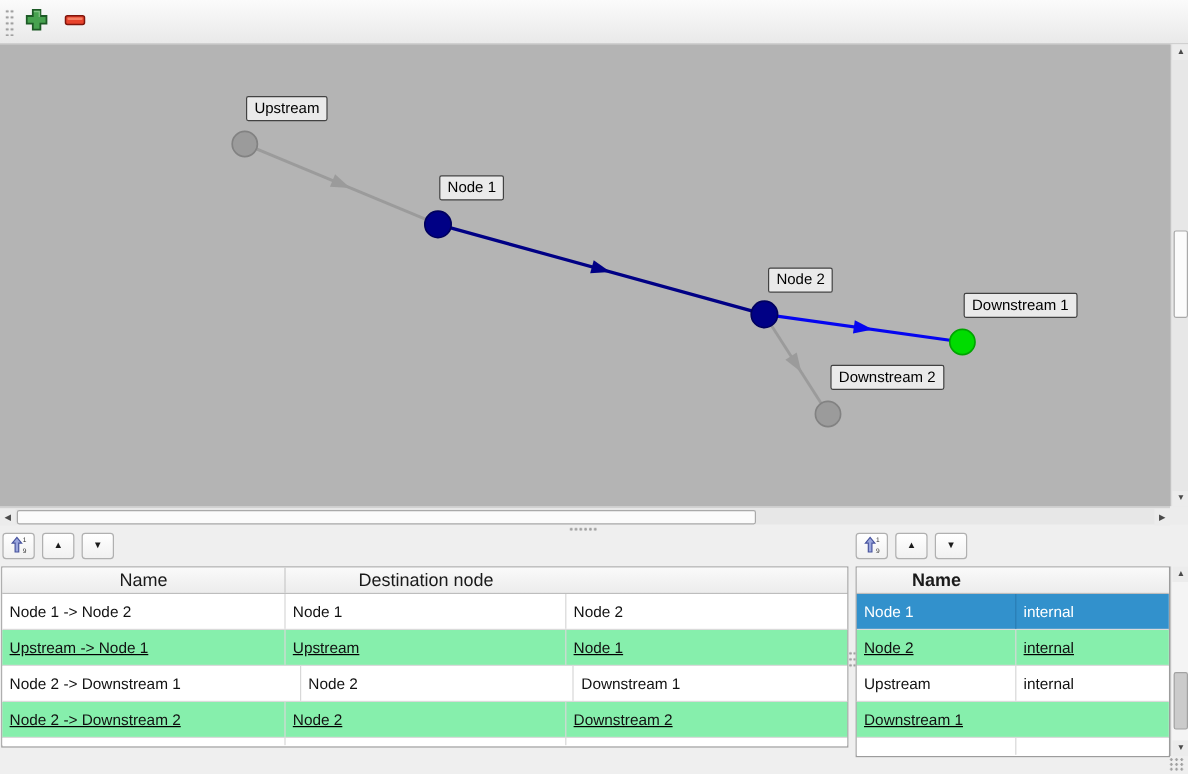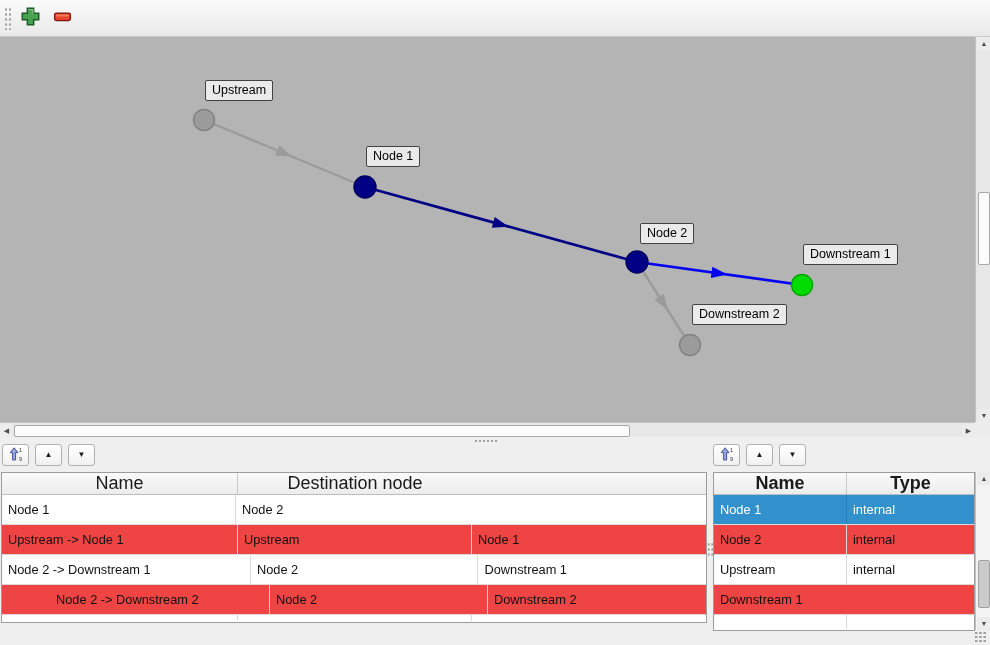--- a/index.html
+++ b/index.html
@@ -34,26 +34,26 @@
   .split-v{position:absolute;left:706px;top:472px;width:7px;height:150px;}
   .split-v .grip{position:absolute;left:1px;top:70px;width:7px;height:15px;background-size:3.5px 5px;}
   
   .btn-small{position:absolute;width:27px;height:22px;border:1px solid #b0b0b0;border-radius:3px;
     background:linear-gradient(#ffffff,#f1f1f1);display:flex;align-items:center;justify-content:center;
     padding:0;cursor:default;}
   .tri{font-size:8px;color:#1a1a1a;line-height:8px;}
   
   .tbl{position:absolute;background:#fff;border:1px solid #9c9c9c;box-sizing:border-box;}
   .tbl-head{display:flex;height:21px;background:linear-gradient(#fafafa,#ececec);border-bottom:1px solid #bdbdbd;}
-  .tbl-head .hcell{display:flex;align-items:center;justify-content:center;font-size:18px;color:#1a1a1a;
+  .tbl-head .hcell{display:flex;align-items:center;justify-content:center;font-size:15px;color:#1a1a1a;
     border-right:1px solid #c9c9c9;box-sizing:border-box;overflow:hidden;}
   .tbl-head .hcell:last-child{border-right:none;}
   .tbl-head.bold .hcell{font-weight:bold;}
   .tbl-row{display:flex;height:29px;border-bottom:1px solid #dadada;background:#fff;}
-  .tbl-row.alt{background:#ef4444;}
+  .tbl-row.alt{background:#86efac;text-decoration:underline;}
   .tbl-row .cell{display:flex;align-items:center;padding-left:6px;font-size:12.8px;color:#111;
     border-right:1px solid #d8d8d8;box-sizing:border-box;overflow:hidden;white-space:nowrap;}
   .tbl-row .cell:last-child{border-right:none;}
   .tbl-row.selected{background:#3291cc;}
   .tbl-row.selected .cell{color:#fff;border-right-color:#2a7db3;}
   .tbl-stub{display:flex;background:#fff;}
   .tbl-stub .cell{border-right:1px solid #d8d8d8;box-sizing:border-box;height:100%;}
   .tbl-stub .cell:last-child{border-right:none;}
   .resize-grip{position:absolute;left:974px;top:631px;width:13px;height:12px;background-size:4.3px 4px;}
 </style>
@@ -162,54 +162,54 @@
     </button>
   </div>
 
 <div class="tbl" style="left:1px;top:472px;width:706px;height:151px;">
   <div class="tbl-head" id="edge-head">
       <div class="hcell" style="width: 236px;">Name</div>
       <div class="hcell" style="width: 234px;">Destination node</div>
     </div>
   <div id="edge-body">
       <div class="tbl-row">
+        <div class="cell" style="width: 236px;">Node 1 -&gt; Node 2</div>
         <div class="cell" style="width: 234px;">Node 1</div>
         <div class="cell" style="width: 234px;">Node 2</div>
       </div>
       <div class="tbl-row alt">
         <div class="cell" style="width: 236px;">Upstream -&gt; Node 1</div>
         <div class="cell" style="width: 234px;">Upstream</div>
         <div class="cell" style="width: 234px;">Node 1</div>
       </div>
       <div class="tbl-row">
         <div class="cell" style="width: 256px;">Node 2 -&gt; Downstream 1</div>
         <div class="cell" style="width: 234px;">Node 2</div>
         <div class="cell" style="width: 234px;">Downstream 1</div>
       </div>
       <div class="tbl-row alt">
-        <div class="cell" style="width: 236px; margin-left: 48px;">Node 2 -&gt; Downstream 2</div>
+        <div class="cell" style="width: 236px;">Node 2 -&gt; Downstream 2</div>
         <div class="cell" style="width: 234px;">Node 2</div>
         <div class="cell" style="width: 234px;">Downstream 2</div>
       </div>
     </div>
   <div class="tbl-stub" id="edge-stub" style="height:6px;">
       <div class="cell" style="width: 236px;"></div>
       <div class="cell" style="width: 234px;"></div>
       <div class="cell" style="width: 234px;"></div>
     </div>
 </div>
 
 <div class="split-v">
   <div class="grip dots"></div>
 </div>
 
 <div class="tbl" style="left:713px;top:472px;width:262px;height:159px;">
   <div class="tbl-head bold" id="node-head">
       <div class="hcell" style="width: 133px;">Name</div>
-      <div class="hcell" style="width: 127px;">Type</div>
     </div>
   <div id="node-body">
       <div class="tbl-row selected" style="background: rgb(50, 145, 204);">
         <div class="cell" style="width: 133px;">Node 1</div>
         <div class="cell" style="width: 127px;">internal</div>
       </div>
       <div class="tbl-row alt">
         <div class="cell" style="width: 133px;">Node 2</div>
         <div class="cell" style="width: 127px;">internal</div>
       </div>

